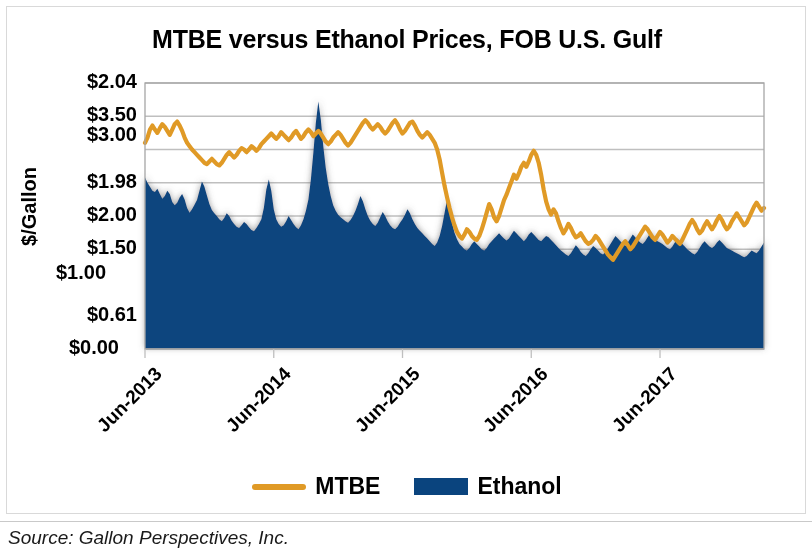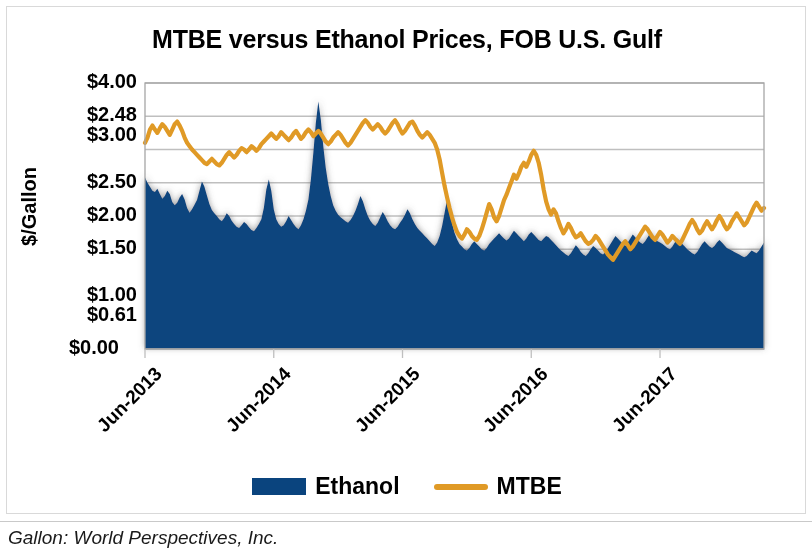--- a/index.html
+++ b/index.html
@@ -175,45 +175,45 @@
           <line x1="266.75199999999995" y1="342" x2="266.75199999999995" y2="351" stroke="#bfbfbf" stroke-width="1.3"></line>
           <line x1="395.50399999999996" y1="342" x2="395.50399999999996" y2="351" stroke="#bfbfbf" stroke-width="1.3"></line>
           <line x1="524.256" y1="342" x2="524.256" y2="351" stroke="#bfbfbf" stroke-width="1.3"></line>
           <line x1="653.0079999999999" y1="342" x2="653.0079999999999" y2="351" stroke="#bfbfbf" stroke-width="1.3"></line>
         </g>
     </svg>
 
     <div id="ytick-labels">
         <div class="ytick-label" style="left: 0; width: 112px; top: 329px;">$0.00</div>
         <div class="ytick-label" style="left: 18px; width: 112px; top: 295.75px;">$0.61</div>
-        <div class="ytick-label" style="left: 18px; width: 112px; top: 276px;">$1.00</div>
+        <div class="ytick-label" style="left: 18px; width: 112px; top: 254px; text-align: center;">$1.00</div>
         <div class="ytick-label" style="left: 18px; width: 112px; top: 229.25px; text-align: right;">$1.50</div>
         <div class="ytick-label" style="left: 18px; width: 112px; top: 196px; text-align: right;">$2.00</div>
-        <div class="ytick-label" style="left: 18px; width: 112px; top: 162.75px;">$2.50</div>
+        <div class="ytick-label" style="left: 18px; width: 112px; top: 162.75px;">$1.98</div>
         <div class="ytick-label" style="left: 18px; width: 112px; top: 116px;">$3.00</div>
-        <div class="ytick-label" style="left: 18px; width: 112px; top: 96.25px;">$2.48</div>
-        <div class="ytick-label" style="left: 18px; width: 112px; top: 63px;">$4.00</div>
+        <div class="ytick-label" style="left: 18px; width: 112px; top: 96.25px;">$3.50</div>
+        <div class="ytick-label" style="left: 18px; width: 112px; top: 63px;">$2.04</div>
       </div>
     <div id="xtick-labels">
         <div class="xtick-label" style="left: 38px; width: 106px; top: 356px;">Jun-2013</div>
         <div class="xtick-label" style="left: 166.752px; width: 106px; top: 356px;">Jun-2014</div>
         <div class="xtick-label" style="left: 295.504px; width: 106px; top: 356px;">Jun-2015</div>
         <div class="xtick-label" style="left: 424.256px; width: 106px; top: 356px;">Jun-2016</div>
         <div class="xtick-label" style="left: 553.008px; width: 106px; top: 356px;">Jun-2017</div>
       </div>
 
     <div id="legend">
       <div class="legend-entry">
+        <span class="legend-swatch-line" style="background: rgb(224, 154, 38);"></span>
+        <span class="legend-label">MTBE</span>
+      </div>
+      <div class="legend-entry">
         <span class="legend-swatch-area" style="background: rgb(10, 68, 126);"></span>
         <span class="legend-label">Ethanol</span>
       </div>
-      <div class="legend-entry">
-        <span class="legend-swatch-line" style="background: rgb(224, 154, 38);"></span>
-        <span class="legend-label">MTBE</span>
-      </div>
     </div>
 
   </div>
 
   <div id="source-divider"></div>
-  <div id="source-note">Gallon: World Perspectives, Inc.</div>
+  <div id="source-note">Source: Gallon Perspectives, Inc.</div>
 
 </div>
 
 </body></html>

